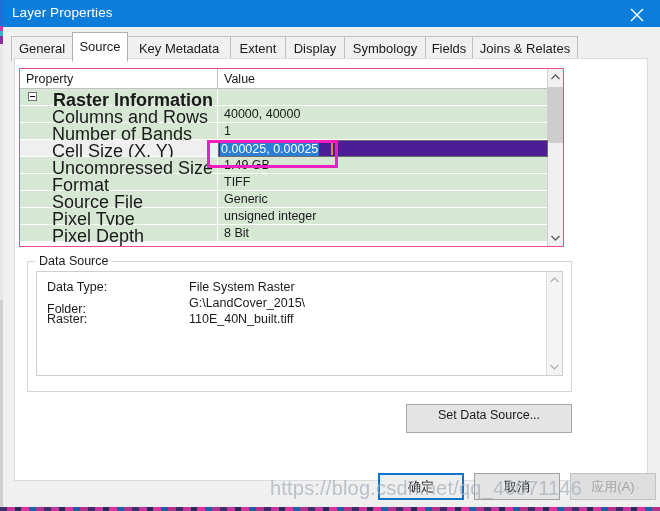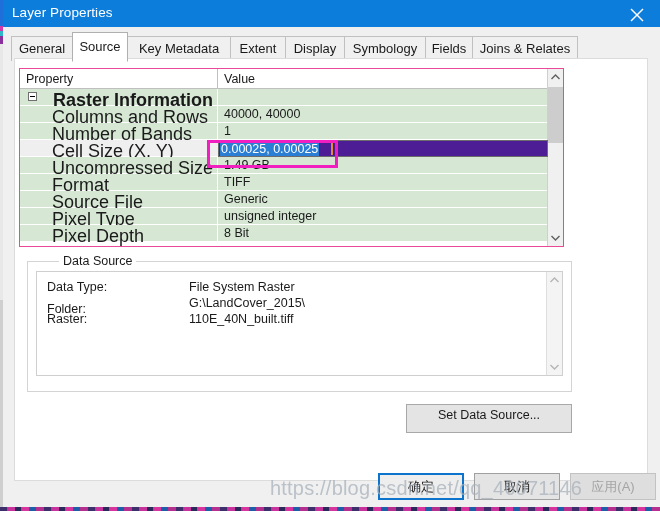--- a/index.html
+++ b/index.html
@@ -216,21 +216,20 @@
     width: 545px; height: 131px;
     border: 1px solid #d4d4d4;
     box-sizing: border-box;
   }
   #ds-legend {
     position: absolute; left: 20px; top: 195px;
     background: #ffffff;
     padding: 0 4px;
     font-size: 12.5px;
     color: #1a1a1a;
-    margin-left: 24px;
   }
   #ds-inner {
     position: absolute; left: 21px; top: 212px;
     width: 527px; height: 105px;
     border: 1px solid #cfcfcf;
     background: #ffffff;
     box-sizing: border-box;
   }
   .ds-line { position: absolute; font-size: 12.5px; color: #1a1a1a; white-space: nowrap; }
   .ds-label { left: 10px; }

